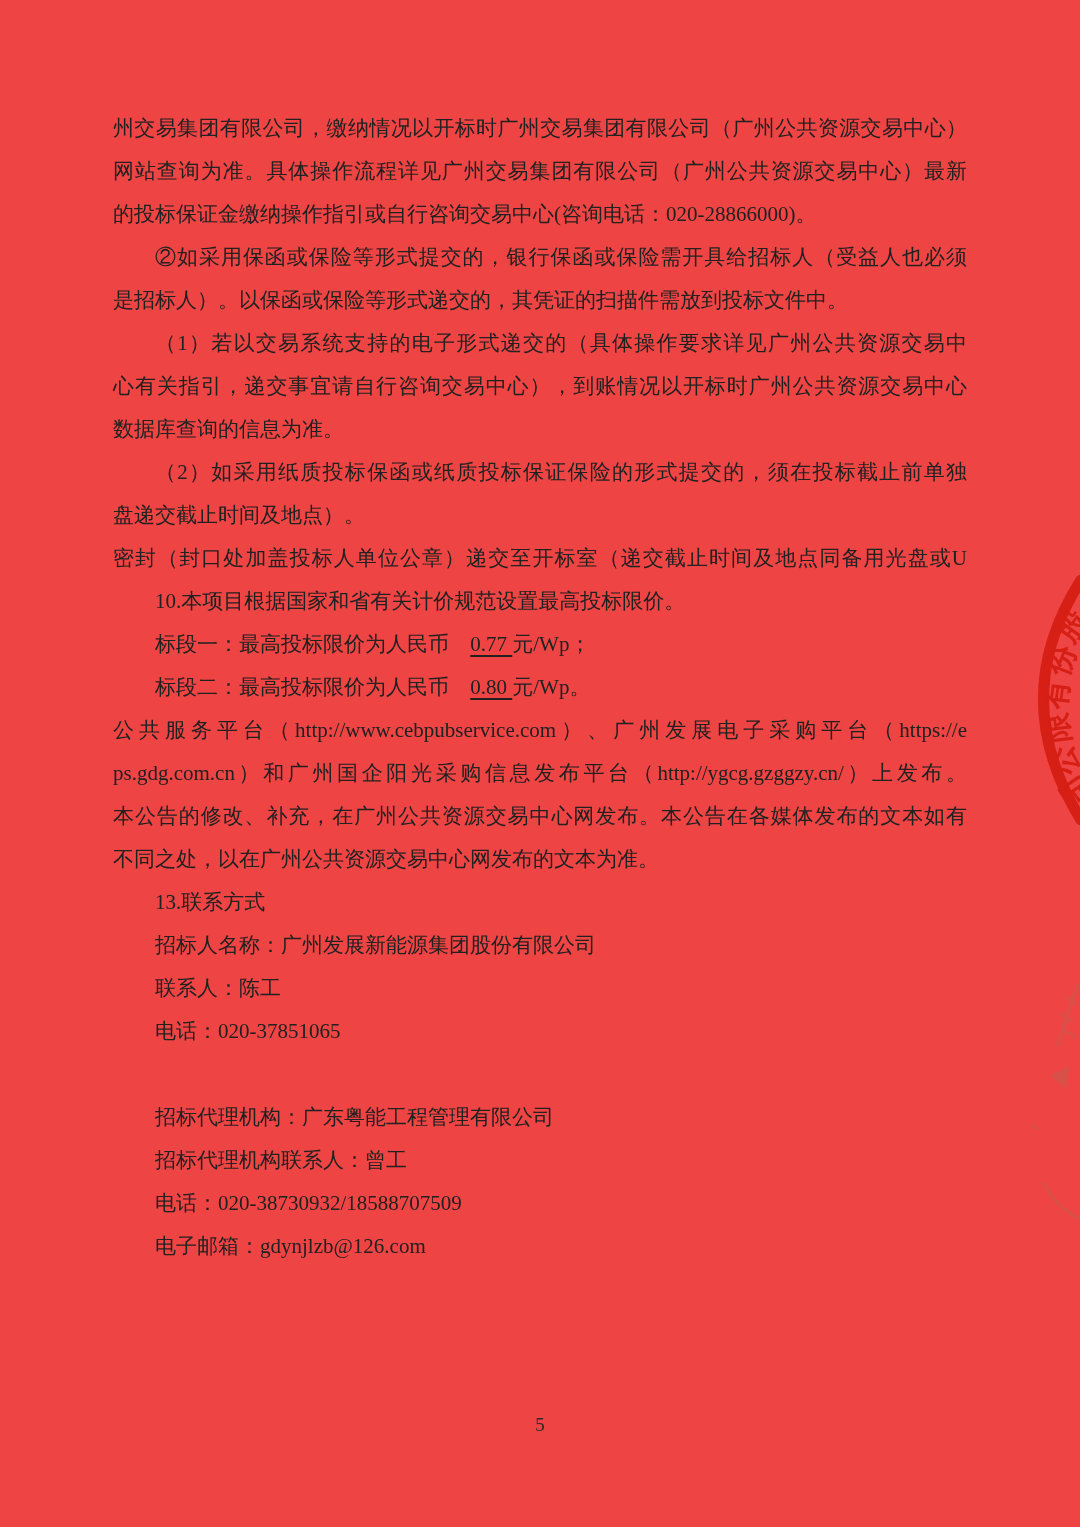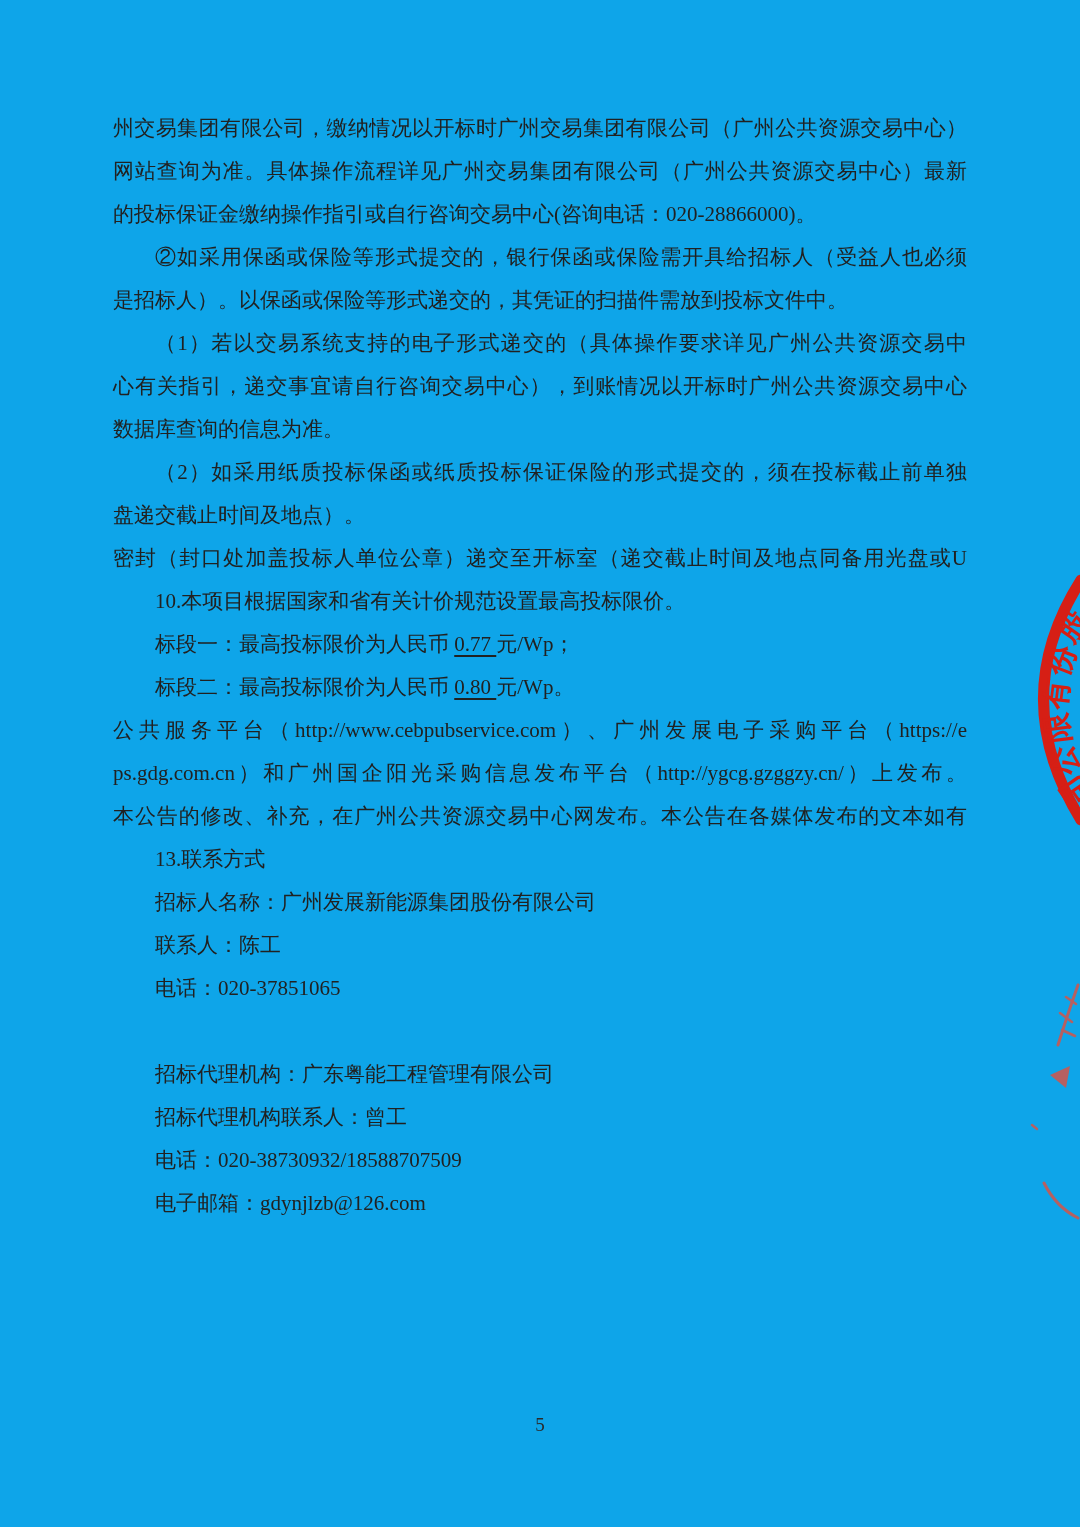--- a/index.html
+++ b/index.html
@@ -5,38 +5,38 @@
   html, body { margin: 0; padding: 0; }
   body {
     width: 1080px; height: 1527px;
     position: relative;
     background: #ffffff;
     overflow: hidden;
     font-family: "Liberation Serif", "DejaVu Serif", serif;
   }
   .page {
     position: absolute; inset: 0;
-    background: #0ea5e9;
+    background: #ef4444;
   }
   .content {
     position: absolute;
     left: 113px; top: 107px;
     width: 854px;
   }
   .line {
     font-size: 21px;
     line-height: 43px;
     min-height: 43px;
     color: #212121;
     text-align: left;
   }
   .line.j { text-align: justify; text-align-last: justify; }
   .line.ind { text-indent: 2em; }
   .line.gap { margin-top: 43px; }
-  .u { text-decoration: underline; text-underline-offset: 4px; }
+  .u { text-decoration: underline; text-underline-offset: 4px; margin-left: 16px; }
   .page-number {
     position: absolute;
     top: 1410px; left: 0;
     width: 1080px;
     text-align: center;
     font-size: 19px;
     line-height: 30px;
     color: #2a2a2a;
   }
   .seal-upper {
@@ -74,20 +74,21 @@
       <div class="line">数据库查询的信息为准。</div>
       <div class="line j ind">（2）如采用纸质投标保函或纸质投标保证保险的形式提交的，须在投标截止前单独</div>
       <div class="line">盘递交截止时间及地点）。</div>
       <div class="line j">密封（封口处加盖投标人单位公章）递交至开标室（递交截止时间及地点同备用光盘或U</div>
       <div class="line ind">10.本项目根据国家和省有关计价规范设置最高投标限价。</div>
       <div class="line ind"><span>标段一：最高投标限价为人民币 </span><span class="u">0.77 </span><span>元/Wp；</span></div>
       <div class="line ind"><span>标段二：最高投标限价为人民币 </span><span class="u">0.80 </span><span>元/Wp。</span></div>
       <div class="line j">公共服务平台（http://www.cebpubservice.com）、广州发展电子采购平台（https://e</div>
       <div class="line j">ps.gdg.com.cn）和广州国企阳光采购信息发布平台（http://ygcg.gzggzy.cn/）上发布。</div>
       <div class="line j">本公告的修改、补充，在广州公共资源交易中心网发布。本公告在各媒体发布的文本如有</div>
+      <div class="line">不同之处，以在广州公共资源交易中心网发布的文本为准。</div>
       <div class="line ind">13.联系方式</div>
       <div class="line ind">招标人名称：广州发展新能源集团股份有限公司</div>
       <div class="line ind">联系人：陈工</div>
       <div class="line ind">电话：020-37851065</div>
       <div class="line ind gap">招标代理机构：广东粤能工程管理有限公司</div>
       <div class="line ind">招标代理机构联系人：曾工</div>
       <div class="line ind">电话：020-38730932/18588707509</div>
       <div class="line ind">电子邮箱：gdynjlzb@126.com</div>
     </div>
 

